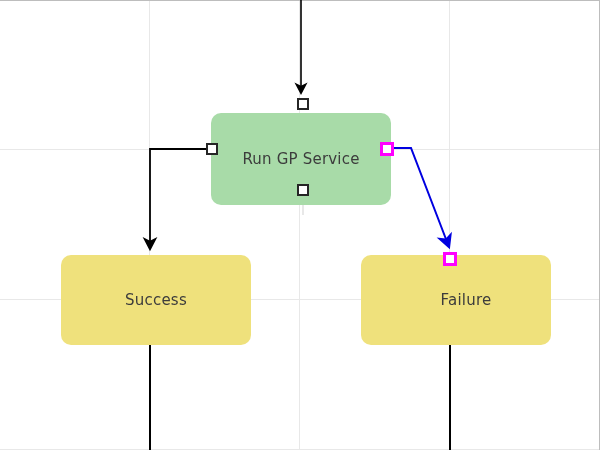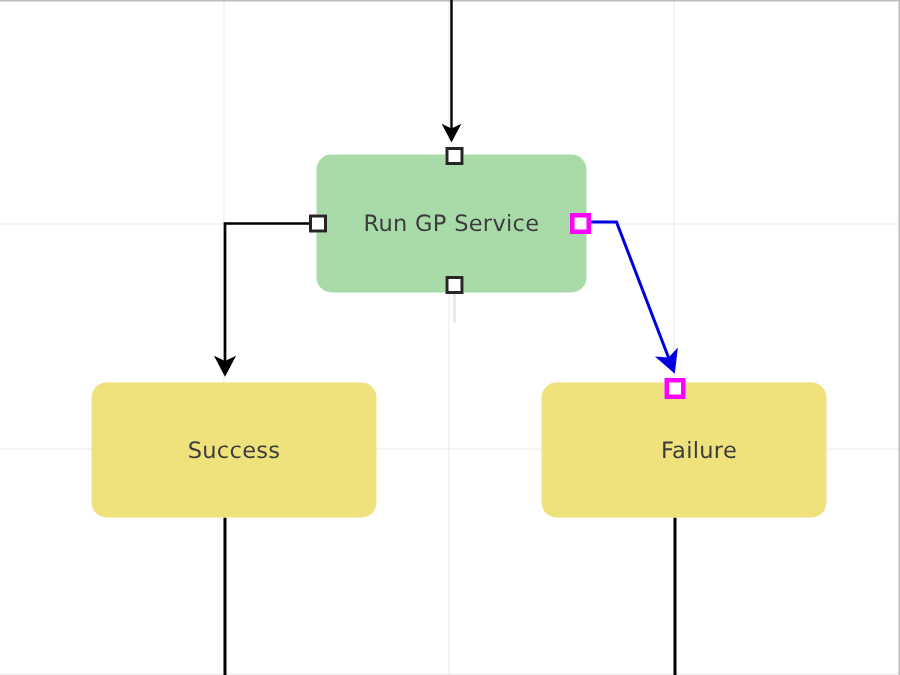--- a/index.html
+++ b/index.html
@@ -97,21 +97,21 @@
 
     <polyline points="206,149 150,149 150,249" fill="none" stroke="#000000" stroke-width="1.8" marker-end="url(#arrow-black)"></polyline>
 
     <polyline points="392,148 411,148 449,247" fill="none" stroke="#0000e0" stroke-width="2" marker-end="url(#arrow-blue)"></polyline>
 
     <line x1="150" y1="345" x2="150" y2="450" stroke="#000000" stroke-width="2"></line>
 
     <line x1="450" y1="345" x2="450" y2="450" stroke="#000000" stroke-width="2"></line>
   </svg>
 
-  <div class="node" id="node-run-gp-service" style="left:211px; top:103px; width:180px; height:92px; background:#a8dba8;">
+  <div class="node" id="node-run-gp-service" style="left:211px; top:113px; width:180px; height:92px; background:#a8dba8;">
     <span class="node-label">Run GP Service</span>
   </div>
 
   <div class="node" id="node-success" style="left:61px; top:255px; width:190px; height:90px; background:#efe17c;">
     <span class="node-label">Success</span>
   </div>
 
   <div class="node" id="node-failure" style="left:361px; top:255px; width:190px; height:90px; background:#efe17c;padding-left:20px;">
     <span class="node-label">Failure</span>
   </div>

